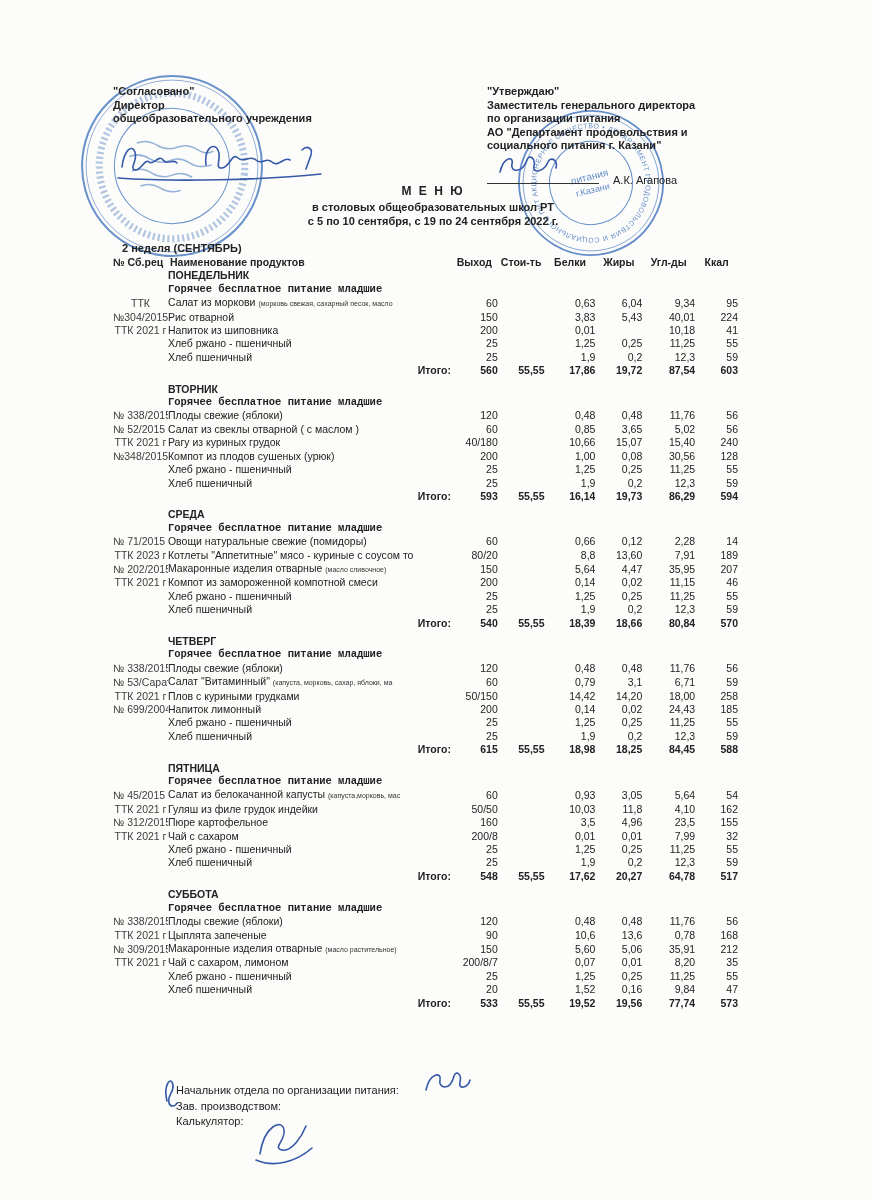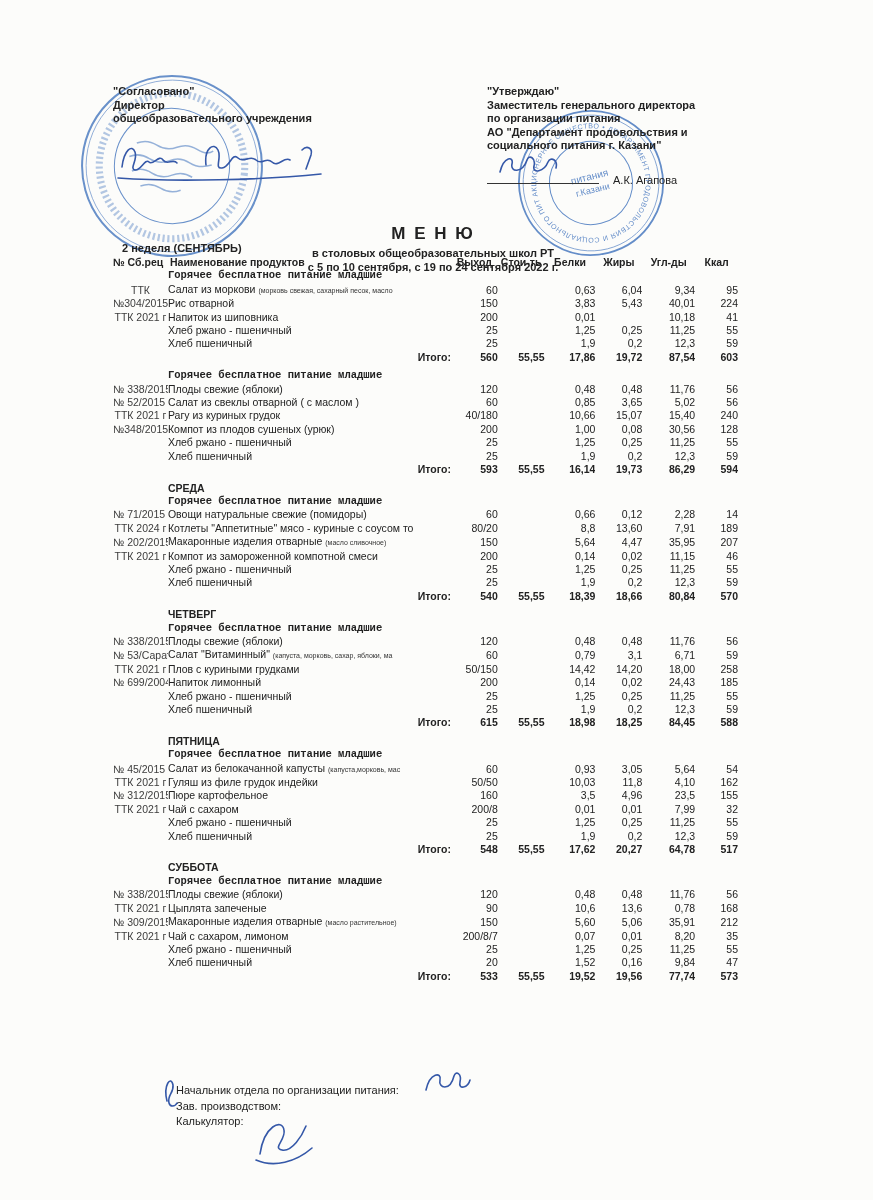--- a/index.html
+++ b/index.html
@@ -7,21 +7,21 @@
     position:relative;width:873px;height:1200px;margin:0 auto;
     background:#fcfcfa;overflow:hidden;
     font-family:"Liberation Sans",sans-serif;color:#222;
   }
   .block{position:absolute;font-size:11px;font-weight:bold;line-height:13.5px;white-space:nowrap;}
   .hdr-left{left:113px;top:85px;}
   .hdr-right{left:487px;top:85px;}
   .sign-row{margin-top:19px;font-weight:normal;}
   .sig-line{display:inline-block;width:112px;border-bottom:1.2px solid #333;height:11px;margin-right:14px;}
   .title-block{position:absolute;left:233px;top:184px;width:400px;text-align:center;font-weight:bold;}
-  .menu-title{font-size:17px;letter-spacing:2px;margin-bottom:3px;margin-top:40px;}
+  .menu-title{font-size:12px;letter-spacing:2px;margin-bottom:3px;}
   .menu-sub{font-size:11px;line-height:13.5px;}
   .week{position:absolute;left:122px;top:242px;font-size:11px;font-weight:bold;}
   table.menu{position:absolute;left:113px;top:256px;border-collapse:collapse;table-layout:fixed;width:625px;}
   table.menu td,table.menu th{padding:0;vertical-align:bottom;overflow:hidden;white-space:nowrap;font-size:10.5px;line-height:13.4px;}
   col.co-rec{width:54px;} col.co-name{width:278px;}
   col.co-out{width:46px;} col.co-cost{width:46px;} col.co-protein{width:50px;}
   col.co-fat{width:46px;} col.co-carbs{width:52px;} col.co-kcal{width:42px;}
   thead th{font-weight:bold;font-size:11px;text-align:center;padding-bottom:2px;}
   thead th.h0{text-align:left;}
   thead th.h1{text-align:left;padding-left:2px;}
@@ -132,20 +132,24 @@
           <th class="h1">Наименование продуктов</th>
           <th class="h2">Выход</th>
           <th class="h3">Стои-ть</th>
           <th class="h4">Белки</th>
           <th class="h5">Жиры</th>
           <th class="h6">Угл-ды</th>
           <th class="h7">Ккал</th>
         </tr>
     </thead>
     <tbody id="menu-body">
+        <tr class="day-row">
+          <td class="c-rec"></td>
+          <td class="c-name day-name" colspan="7">ПОНЕДЕЛЬНИК</td>
+        </tr>
         <tr class="sub-row">
           <td class="c-rec"></td>
           <td class="c-name sub-name" colspan="7">Горячее бесплатное питание младшие</td>
         </tr>
         <tr class="item-row">
           <td class="c-rec">ТТК</td>
           <td class="c-name"><span class="dish">Салат из моркови</span> <span class="note">(морковь свежая, сахарный песок, масло</span></td>
           <td class="c-num c-out">60</td>
           <td class="c-num c-cost"></td>
           <td class="c-num c-protein">0,63</td>
@@ -199,20 +203,24 @@
           <td class="c-num c-out">560</td>
           <td class="c-num c-cost">55,55</td>
           <td class="c-num c-protein">17,86</td>
           <td class="c-num c-fat">19,72</td>
           <td class="c-num c-carbs">87,54</td>
           <td class="c-num c-kcal">603</td>
         </tr>
         <tr class="spacer">
           <td colspan="8"></td>
         </tr>
+        <tr class="day-row">
+          <td class="c-rec"></td>
+          <td class="c-name day-name" colspan="7">ВТОРНИК</td>
+        </tr>
         <tr class="sub-row">
           <td class="c-rec"></td>
           <td class="c-name sub-name" colspan="7">Горячее бесплатное питание младшие</td>
         </tr>
         <tr class="item-row">
           <td class="c-rec">№ 338/2015г</td>
           <td class="c-name"><span class="dish">Плоды свежие (яблоки)</span></td>
           <td class="c-num c-out">120</td>
           <td class="c-num c-cost"></td>
           <td class="c-num c-protein">0,48</td>
@@ -295,21 +303,21 @@
           <td class="c-rec">№ 71/2015 г</td>
           <td class="c-name"><span class="dish">Овощи натуральные свежие (помидоры)</span></td>
           <td class="c-num c-out">60</td>
           <td class="c-num c-cost"></td>
           <td class="c-num c-protein">0,66</td>
           <td class="c-num c-fat">0,12</td>
           <td class="c-num c-carbs">2,28</td>
           <td class="c-num c-kcal">14</td>
         </tr>
         <tr class="item-row">
-          <td class="c-rec">ТТК 2024 г</td>
+          <td class="c-rec">ТТК 2023 г</td>
           <td class="c-name"><span class="dish">Котлеты "Аппетитные" мясо - куриные с соусом то</span></td>
           <td class="c-num c-out">80/20</td>
           <td class="c-num c-cost"></td>
           <td class="c-num c-protein">8,8</td>
           <td class="c-num c-fat">13,60</td>
           <td class="c-num c-carbs">7,91</td>
           <td class="c-num c-kcal">189</td>
         </tr>
         <tr class="item-row">
           <td class="c-rec">№ 202/2015 г</td>

